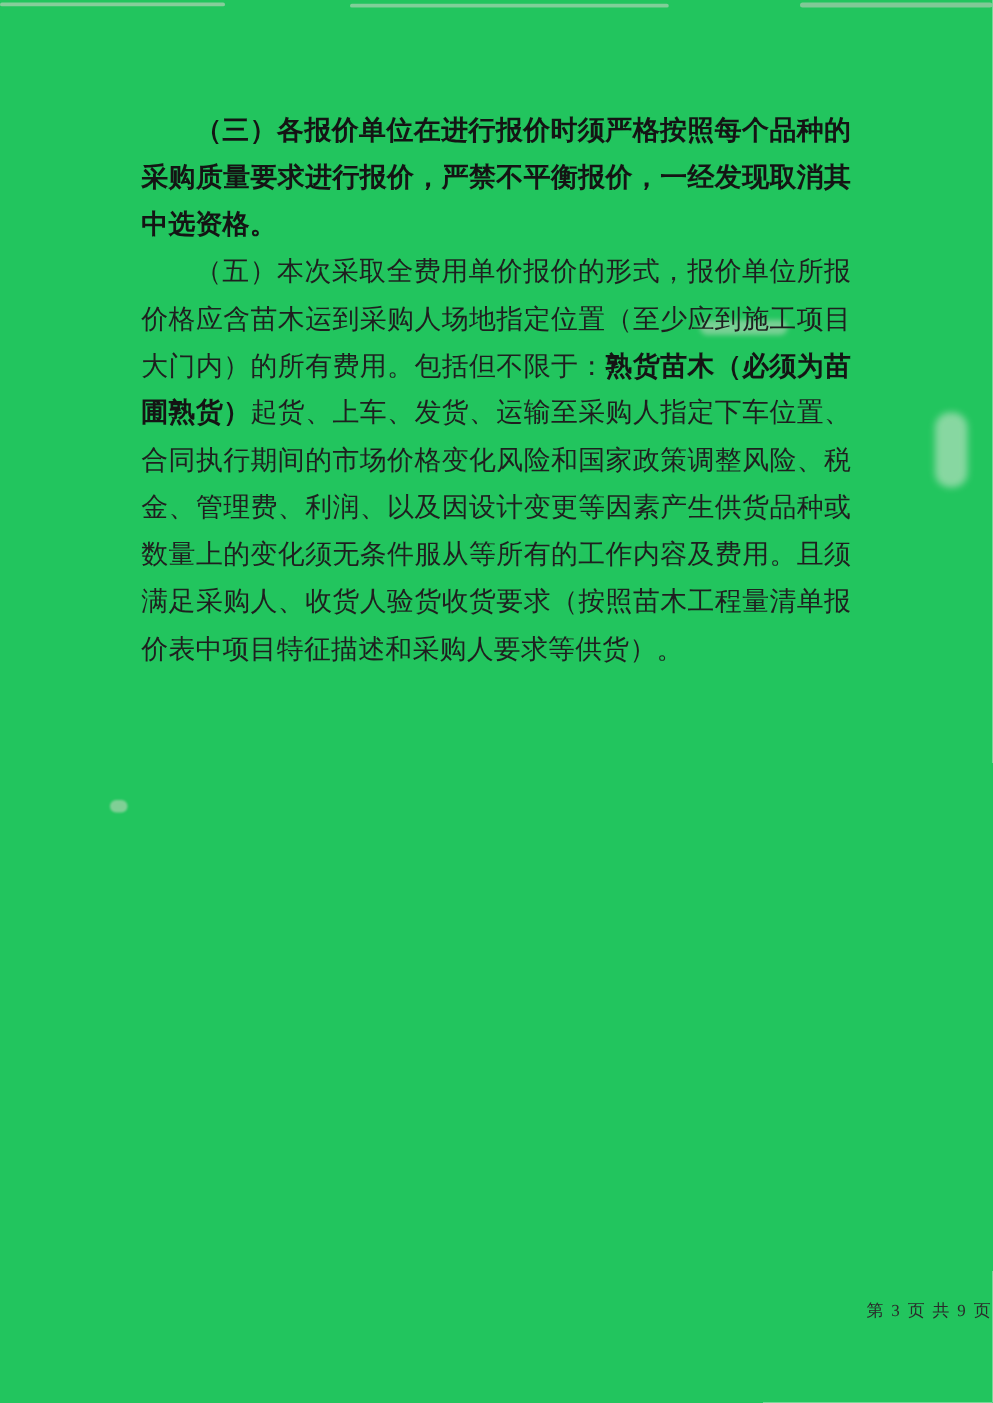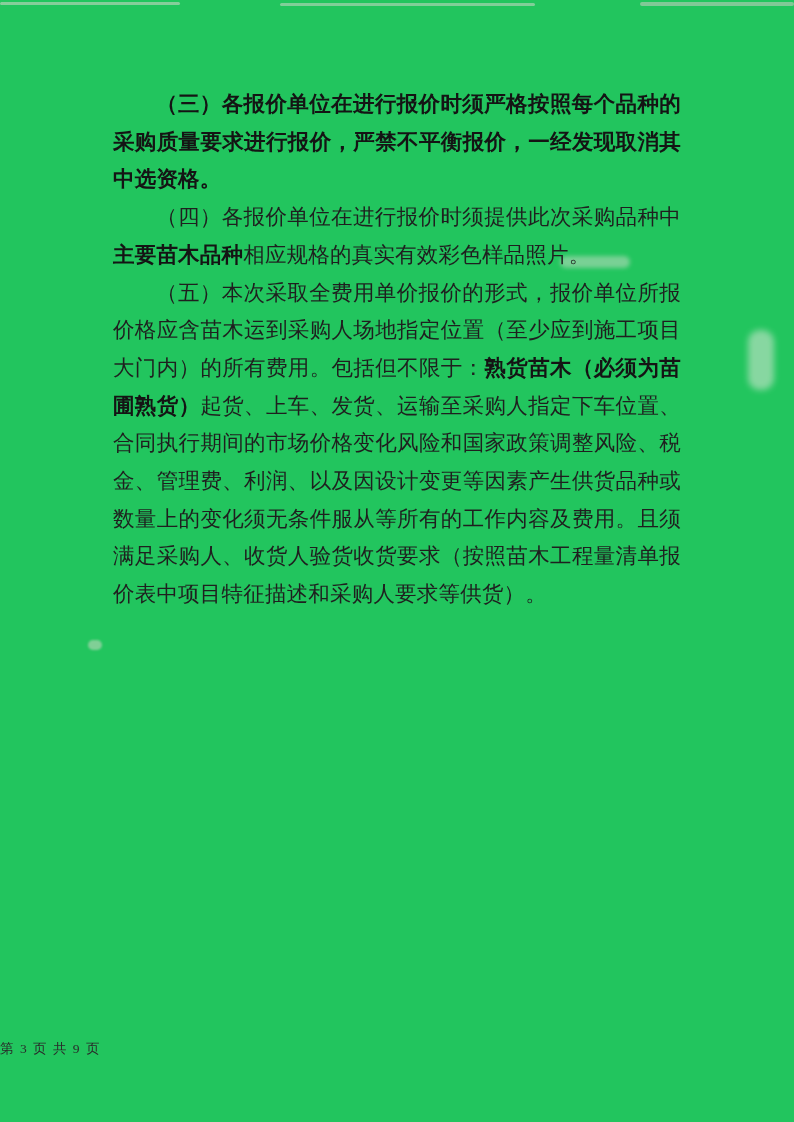--- a/index.html
+++ b/index.html
@@ -37,39 +37,38 @@
     text-align: justify;
     text-justify: inter-character;
     text-align-last: left;
     letter-spacing: 0.2px;
   }
   .b { font-weight: bold; color: #141414; }
 
   .footer {
     position: absolute;
     left: 0; top: 1040px; width: 100%;
-    text-align: left;
+    text-align: right;
     font-size: 13.5px;
     color: #2a2a2a;
     letter-spacing: 1.5px;
   }
 </style>
 </head>
 <body>
 
 <div class="page">
 
   <div class="artifact a1"></div>
   <div class="artifact a2"></div>
   <div class="artifact a3"></div>
   <div class="artifact a4"></div>
   <div class="artifact a5"></div>
   <div class="artifact a6"></div>
 
   <div class="content">
     <p><span class="b">（三）各报价单位在进行报价时须严格按照每个品种的采购质量要求进行报价，严禁不平衡报价，一经发现取消其中选资格。</span></p>
-    <p><span>（四）各报价单位在进行报价时须提供此次采购品种中</span><span class="b">主要苗木品种</span><span>相应规格的真实有效彩色样品照片。</span></p>
     <p><span>（五）本次采取全费用单价报价的形式，报价单位所报价格应含苗木运到采购人场地指定位置（至少应到施工项目大门内）的所有费用。包括但不限于：</span><span class="b">熟货苗木（必须为苗圃熟货）</span><span>起货、上车、发货、运输至采购人指定下车位置、合同执行期间的市场价格变化风险和国家政策调整风险、税金、管理费、利润、以及因设计变更等因素产生供货品种或数量上的变化须无条件服从等所有的工作内容及费用。且须满足采购人、收货人验货收货要求（按照苗木工程量清单报价表中项目特征描述和采购人要求等供货）。</span></p>
   </div>
 
   <div class="footer">第 3 页 共 9 页</div>
 
 </div>
 
 </body></html>

